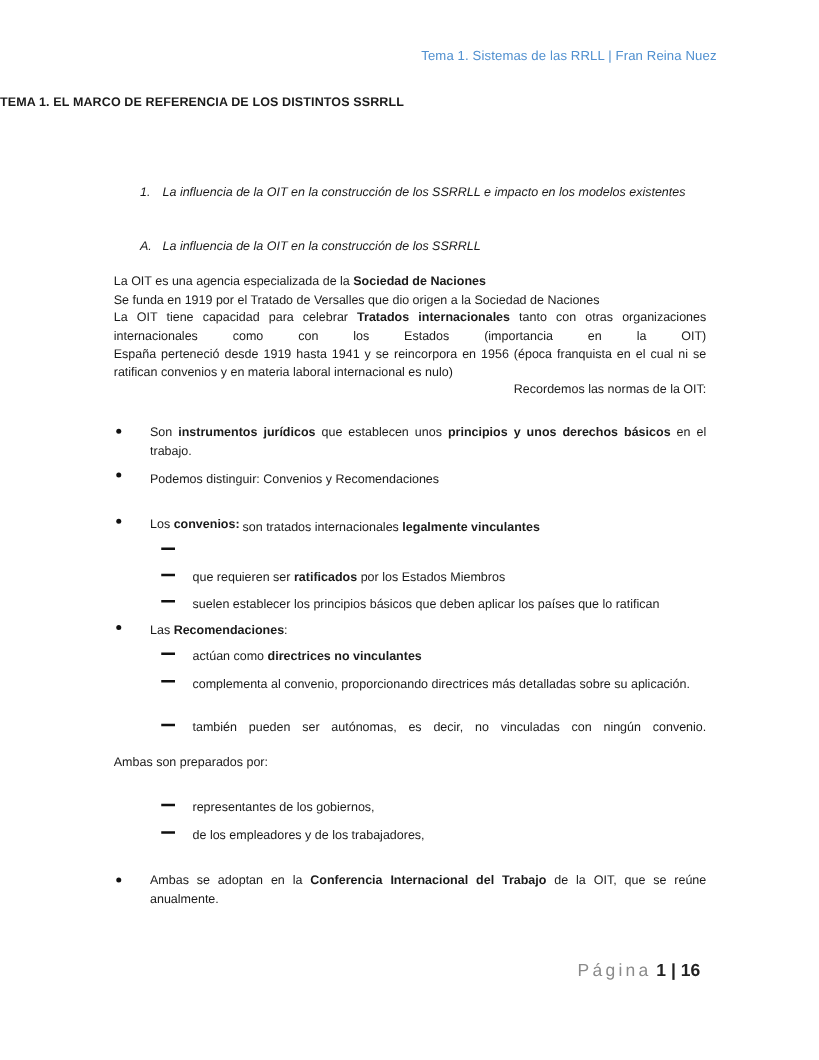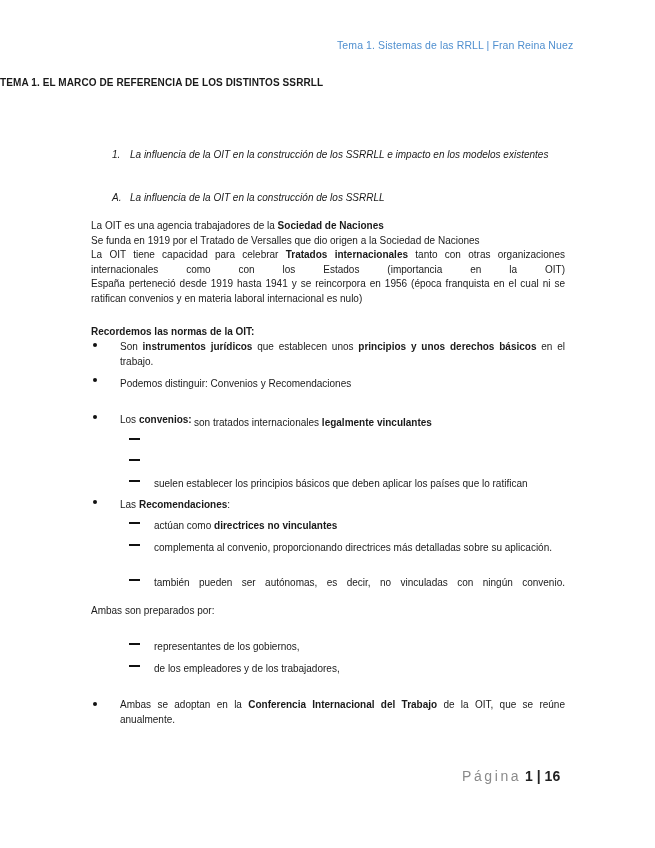--- a/index.html
+++ b/index.html
@@ -45,40 +45,41 @@
   <div class="abs header">Tema 1. Sistemas de las RRLL | Fran Reina Nuez</div>
 
   <div class="abs title">TEMA 1. EL MARCO DE REFERENCIA DE LOS DISTINTOS SSRRLL</div>
 
   <div class="abs italic" style="left:112px; top:149px;">1.</div>
   <div class="abs italic" style="left:130px; top:149px;">La influencia de la OIT en la construcción de los SSRRLL e impacto en los modelos existentes</div>
 
   <div class="abs italic" style="left:112px; top:192px;">A.</div>
   <div class="abs italic" style="left:130px; top:192px;">La influencia de la OIT en la construcción de los SSRRLL</div>
 
-  <div class="abs para" style="top:219px;"><span>La OIT es una agencia trabajadores de la </span><b>Sociedad de Naciones</b></div>
+  <div class="abs para" style="top:219px;"><span>La OIT es una agencia especializada de la </span><b>Sociedad de Naciones</b></div>
   <div class="abs para" style="top:234px;">Se funda en 1919 por el Tratado de Versalles que dio origen a la Sociedad de Naciones</div>
   <div class="abs para justall" style="top:248px; white-space:normal;"><span>La OIT tiene capacidad para celebrar </span><b>Tratados internacionales</b><span> tanto con otras organizaciones internacionales como con los Estados (importancia en la OIT)</span></div>
   <div class="abs para just" style="top:277px; white-space:normal;">España perteneció desde 1919 hasta 1941 y se reincorpora en 1956 (época franquista en el cual ni se ratifican convenios y en materia laboral internacional es nulo)</div>
 
-  <div class="abs para" style="top:325px; font-weight:bold;">Recordemos las normas de la OIT:</div>
+  <div class="abs para" style="top:305px; font-weight:normal;text-align:right;">Recordemos las normas de la OIT:</div>
 
   <span class="bullet-dot" style="left:93px; top:343px;"></span>
   <div class="abs para just" style="left:120px; width:445px; top:340px; white-space:normal;"><span>Son </span><b>instrumentos jurídicos</b><span> que establecen unos </span><b>principios y unos derechos básicos</b><span> en el trabajo.</span></div>
 
   <span class="bullet-dot" style="left:93px; top:378px;"></span>
   <div class="abs para" style="left:120px; top:377px;">Podemos distinguir: Convenios y Recomendaciones</div>
 
   <span class="bullet-dot" style="left:93px; top:415px;"></span>
   <div class="abs para" style="left:120px; top:413px;"><span>Los </span><b>convenios:</b></div>
 
   <span class="dash" style="left:129px; top:438px;"></span>
   <div class="abs para" style="left:154px; top:416px;margin-left:40px;"><span> son tratados internacionales </span><b>legalmente vinculantes</b></div>
 
   <span class="dash" style="left:129px; top:459px;"></span>
+  <div class="abs para" style="left:154px; top:456px;"><span>que requieren ser </span><b>ratificados</b><span> por los Estados Miembros</span></div>
 
   <span class="dash" style="left:129px; top:480px;"></span>
   <div class="abs para" style="left:154px; top:477px;">suelen establecer los principios básicos que deben aplicar los países que lo ratifican</div>
 
   <span class="bullet-dot" style="left:93px; top:500px;"></span>
   <div class="abs para" style="left:120px; top:498px;"><span>Las </span><b>Recomendaciones</b><span>:</span></div>
 
   <span class="dash" style="left:129px; top:522px;"></span>
   <div class="abs para" style="left:154px; top:519px;"><span>actúan como </span><b>directrices no vinculantes</b></div>
 

